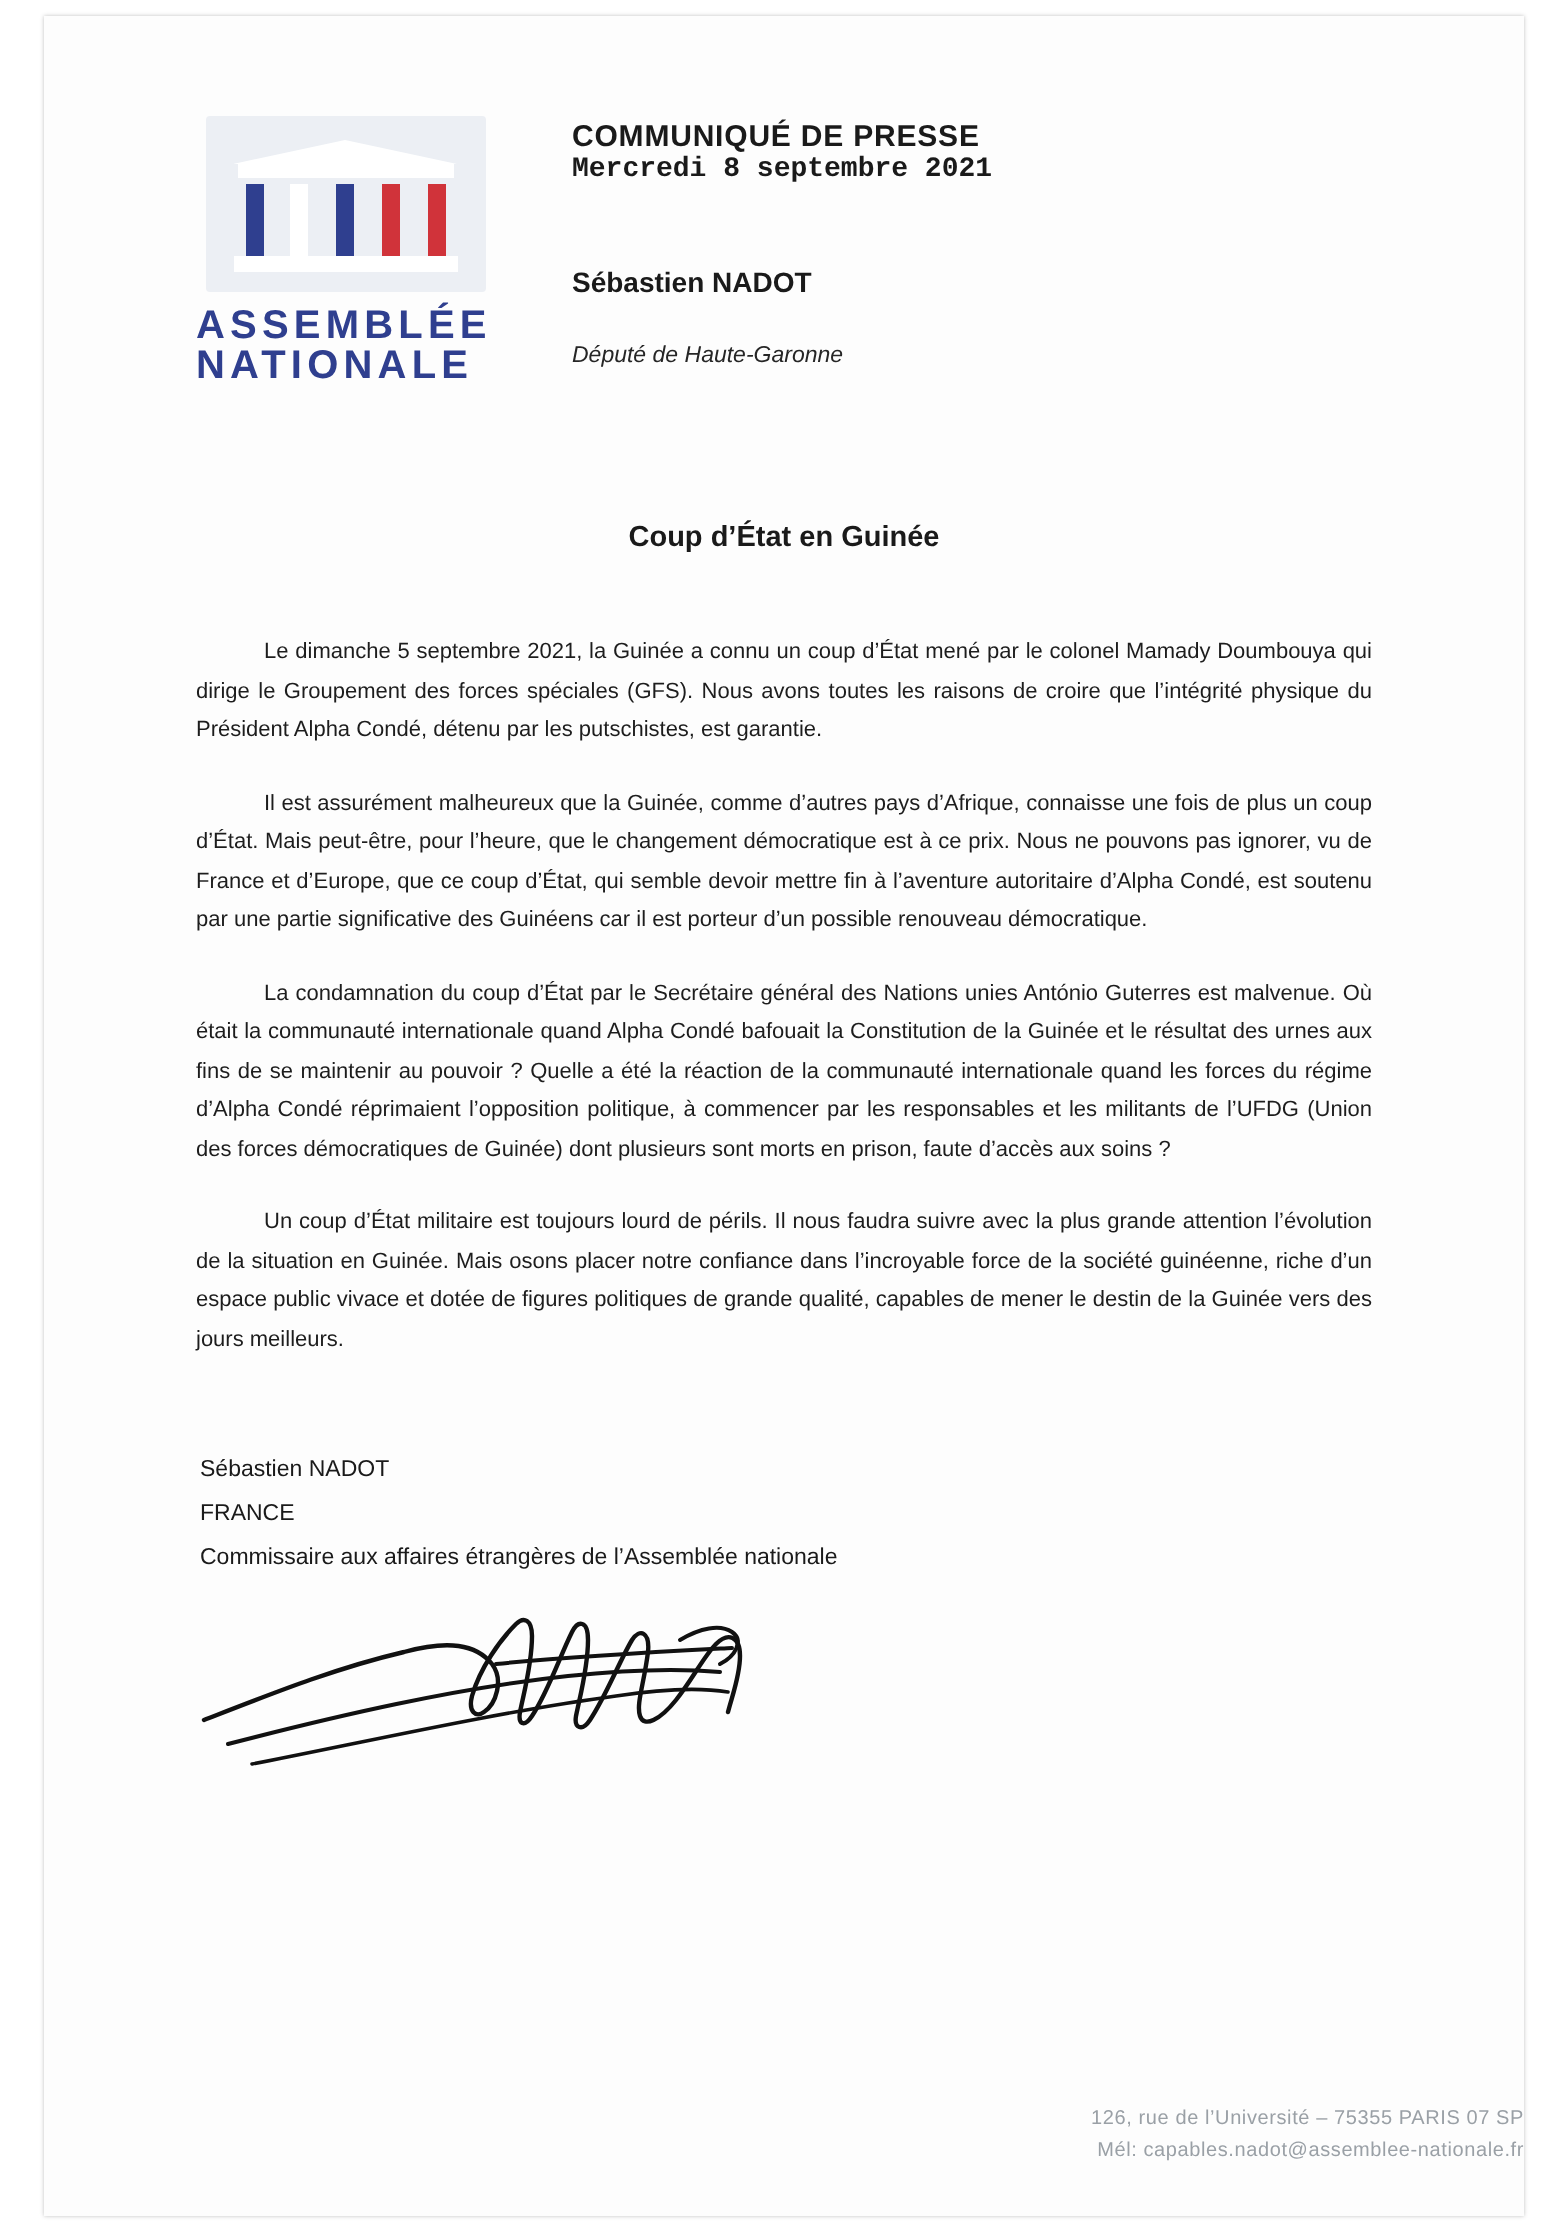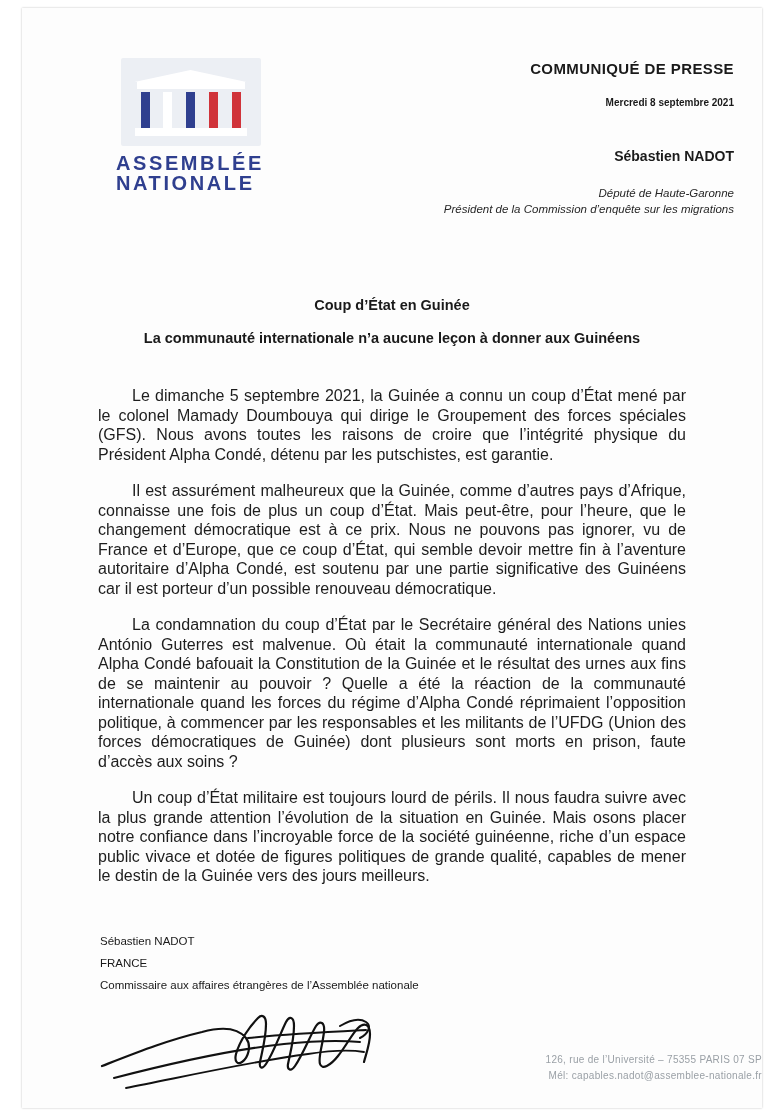--- a/index.html
+++ b/index.html
@@ -34,21 +34,21 @@
     overflow: hidden;
   }
 
   
   .header {
     position: relative;
     height: 175px;
   }
   .logo-block {
     position: absolute;
-    left: 76px;
+    left: 58px;
     top: 50px;
     width: 185px;
     text-align: center;
   }
   .logo-mark {
     position: relative;
     width: 140px;
     height: 88px;
     margin: 0 auto;
     background: #eceff4;
@@ -104,35 +104,34 @@
     line-height: 20px;
     letter-spacing: 2.6px;
     font-weight: 700;
     text-align: left;
     padding-left: 18px;
   }
   .logo-text span { display: block; }
 
   .header-right {
     position: absolute;
-    right: 28px;
+    right: 56px;
     top: 52px;
     width: 420px;
-    text-align: right;
   }
   .doc-kind {
     font-size: 15px;
     font-weight: 700;
     letter-spacing: 0.4px;
     color: #1a1a1a;
   }
   .doc-date {
-    margin-top: 20px;
-    font-size: 10px;
-    font-weight: 700;
+    font-size: 14px;
+    font-weight: 700;
+    font-family: Liberation Mono, monospace;
   }
   .author-name {
     margin-top: 40px;
     font-size: 14px;
     font-weight: 600;
   }
   .author-role {
     margin-top: 23px;
     font-size: 11.5px;
     font-style: italic;
@@ -140,38 +139,38 @@
   }
   .author-role2 {
     margin-top: 4px;
     font-size: 11.5px;
     font-style: italic;
     color: #262626;
   }
 
   
   .titles {
-    margin-top: 114px;
+    margin-top: 78px;
     text-align: center;
   }
   .title-main {
     font-size: 14.5px;
     font-weight: 700;
   }
   .title-sub {
     margin-top: 17px;
     font-size: 14.5px;
     font-weight: 700;
   }
 
   
   .body-copy {
     margin: 40px auto 0 auto;
     width: 588px;
-    font-size: 16px;
+    font-size: 11px;
     line-height: 19.5px;
     text-align: justify;
     color: #1d1d1d;
   }
   .body-copy p {
     margin: 0 0 17px 0;
     text-indent: 34px;
   }
 
   
@@ -231,27 +230,25 @@
           <span>ASSEMBLÉE</span>
           <span>NATIONALE</span>
         </div>
       </div>
 
       <div class="header-right">
         <div class="doc-kind">COMMUNIQUÉ DE PRESSE</div>
         <div class="doc-date">Mercredi 8 septembre 2021</div>
         <div class="author-name">Sébastien NADOT</div>
         <div class="author-role">Député de Haute-Garonne</div>
-        <div class="author-role2">Président de la Commission d’enquête sur les migrations</div>
       </div>
     </div>
 
     <div class="titles">
       <div class="title-main">Coup d’État en Guinée</div>
-      <div class="title-sub">La communauté internationale n’a aucune leçon à donner aux Guinéens</div>
     </div>
 
     <div class="body-copy">
       <p>Le dimanche 5 septembre 2021, la Guinée a connu un coup d’État mené par le colonel Mamady Doumbouya qui dirige le Groupement des forces spéciales (GFS). Nous avons toutes les raisons de croire que l’intégrité physique du Président Alpha Condé, détenu par les putschistes, est garantie.</p>
       <p>Il est assurément malheureux que la Guinée, comme d’autres pays d’Afrique, connaisse une fois de plus un coup d’État. Mais peut-être, pour l’heure, que le changement démocratique est à ce prix. Nous ne pouvons pas ignorer, vu de France et d’Europe, que ce coup d’État, qui semble devoir mettre fin à l’aventure autoritaire d’Alpha Condé, est soutenu par une partie significative des Guinéens car il est porteur d’un possible renouveau démocratique.</p>
       <p>La condamnation du coup d’État par le Secrétaire général des Nations unies António Guterres est malvenue. Où était la communauté internationale quand Alpha Condé bafouait la Constitution de la Guinée et le résultat des urnes aux fins de se maintenir au pouvoir ? Quelle a été la réaction de la communauté internationale quand les forces du régime d’Alpha Condé réprimaient l’opposition politique, à commencer par les responsables et les militants de l’UFDG (Union des forces démocratiques de Guinée) dont plusieurs sont morts en prison, faute d’accès aux soins ?</p>
       <p>Un coup d’État militaire est toujours lourd de périls. Il nous faudra suivre avec la plus grande attention l’évolution de la situation en Guinée. Mais osons placer notre confiance dans l’incroyable force de la société guinéenne, riche d’un espace public vivace et dotée de figures politiques de grande qualité, capables de mener le destin de la Guinée vers des jours meilleurs.</p>
     </div>
 
     <div class="signature">

